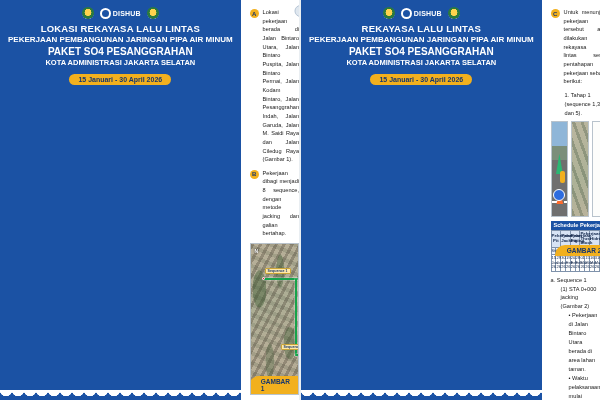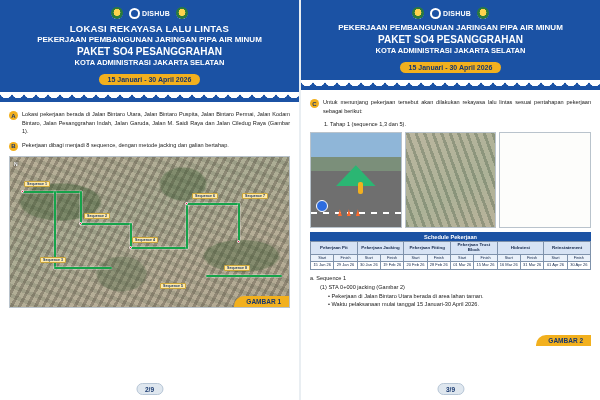--- a/index.html
+++ b/index.html
@@ -9,21 +9,21 @@
     font-family: "Liberation Sans", sans-serif;
     overflow: hidden;
     position: relative;
   }
   .deck { display: flex; width: 600px; height: 400px; gap: 2px; }
   .slide {
     position: relative;
     width: 299px; height: 400px;
     background: #ffffff;
     overflow: hidden;
-    display: flex; flex-direction: column;
+    display: flex; 
   }
 
   
   .hdr {
     position: relative;
     background: #1b52a4;
     color: #fff;
     padding: 6px 8px 16px 8px;
     text-align: center;
     flex: 0 0 auto;
@@ -239,20 +239,21 @@
 
     <div class="hdr">
       <div class="logos">
         <span class="logo-left"></span>
         <span class="logo-text">
           <span class="logo-mark"></span>
           <span class="logo-word">DISHUB</span>
         </span>
         <span class="logo-right"></span>
       </div>
+      <h1>REKAYASA LALU LINTAS</h1>
       <h2>PEKERJAAN PEMBANGUNAN JARINGAN PIPA AIR MINUM</h2>
       <h3>PAKET SO4 PESANGGRAHAN</h3>
       <h4>KOTA ADMINISTRASI JAKARTA SELATAN</h4>
       <span class="date-pill">15 Januari - 30 April 2026</span>
     </div>
 
     <div class="body">
 
       <div class="bullet">
         <span class="badge">C</span>

